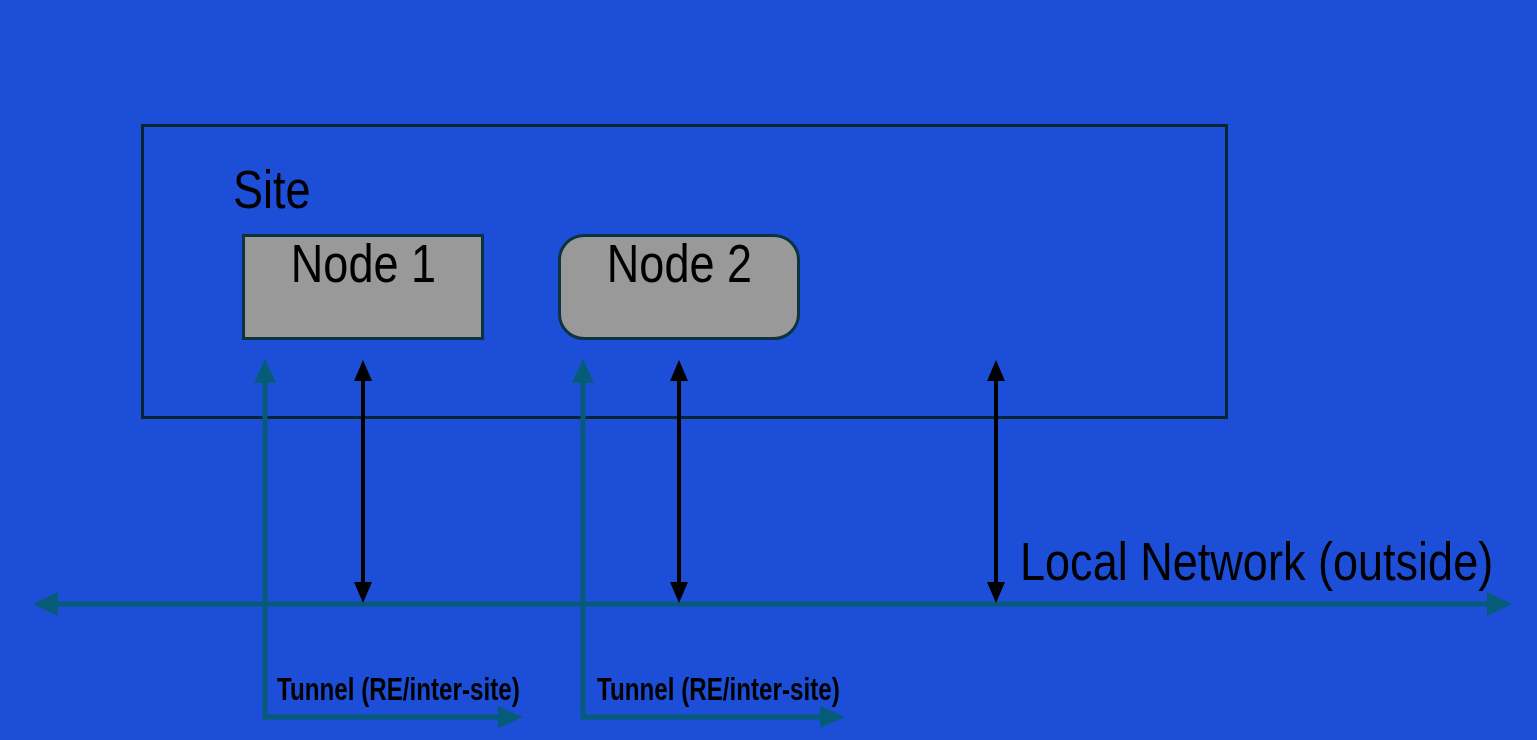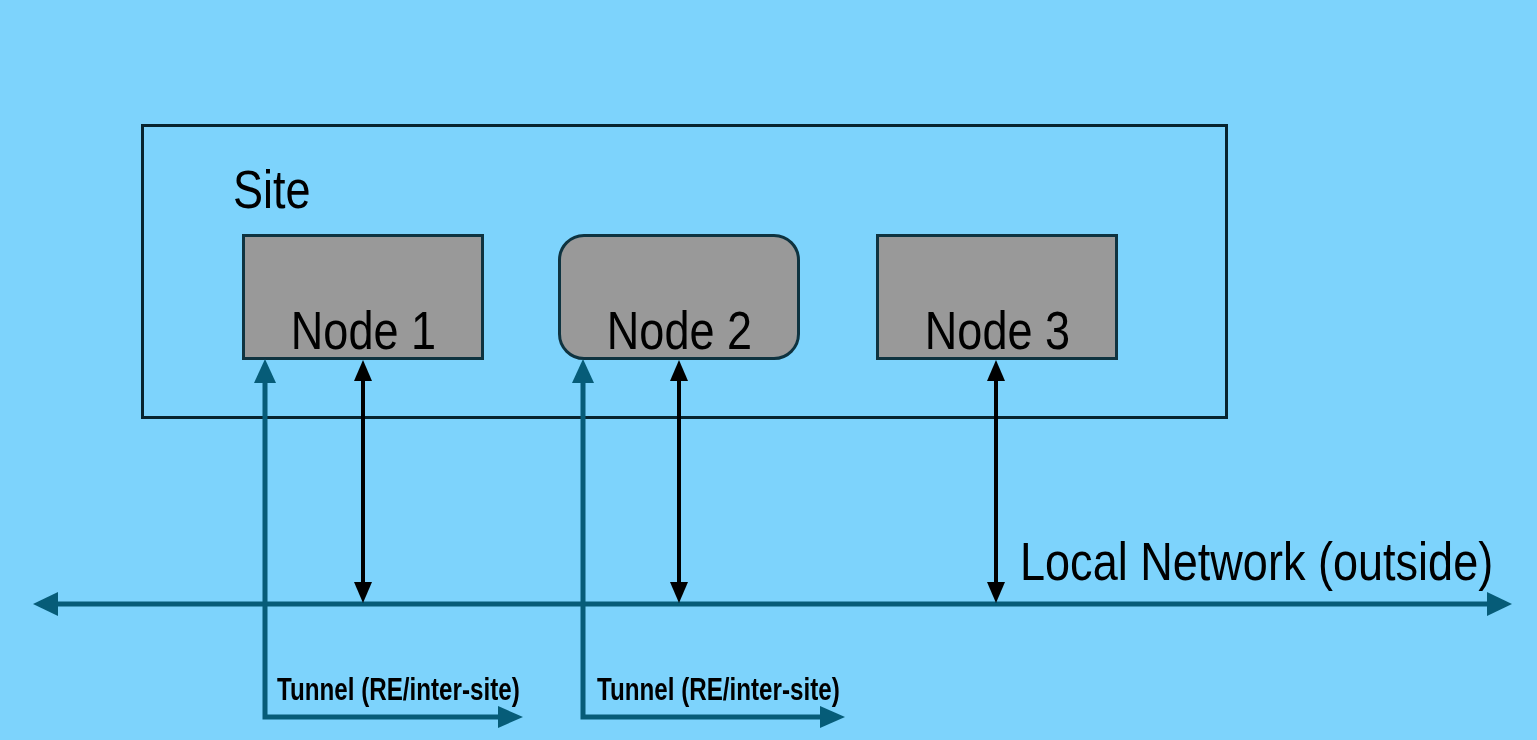--- a/index.html
+++ b/index.html
@@ -5,21 +5,21 @@
   html, body {
     margin: 0;
     padding: 0;
     background: #ffffff;
     font-family: "Liberation Sans", sans-serif;
   }
   .canvas {
     position: relative;
     width: 1537px;
     height: 740px;
-    background: #7dd3fc;
+    background: #1d4ed8;
     overflow: hidden;
   }
   .site-box {
     position: absolute;
     left: 141px;
     top: 124px;
     width: 1087px;
     height: 295px;
     border: 3px solid var(--site-border, #07242F);
     box-sizing: border-box;
@@ -33,26 +33,26 @@
     line-height: 1;
     color: #000000;
     transform: scaleX(0.85);
     transform-origin: 0 0;
     white-space: nowrap;
   }
   .node-box {
     position: absolute;
     top: 234px;
     width: 242px;
-    height: 126px;
+    height: 106px;
     background: var(--node-fill, #999999);
     border: 3px solid var(--node-border, #0E3340);
     box-sizing: border-box;
     display: flex;
-    align-items: flex-end;
+    align-items: flex-start;
     justify-content: center;
   }
   .node-box.n1 { left: 242px; }
   .node-box.n2 { left: 558px; border-radius: 26px; }
   .node-box.n3 { left: 876px; }
   .node-label {
     font-size: 53px;
     line-height: 1;
     color: #000000;
     transform: scaleX(0.85);
@@ -102,23 +102,20 @@
 
   <div class="site-box"></div>
   <div class="site-label">Site</div>
 
   <div class="node-box n1">
     <span class="node-label">Node 1</span>
   </div>
   <div class="node-box n2">
     <span class="node-label">Node 2</span>
   </div>
-  <div class="node-box n3">
-    <span class="node-label">Node 3</span>
-  </div>
 
   <svg class="overlay" viewBox="0 0 1537 740" xmlns="http://www.w3.org/2000/svg">
 
     <g>
       <line class="teal-stroke" x1="52" y1="604" x2="1492" y2="604"></line>
       <polygon class="teal-fill" points="33,604 58,592 58,616"></polygon>
       <polygon class="teal-fill" points="1512,604 1487,592 1487,616"></polygon>
     </g>
 
     <g>

